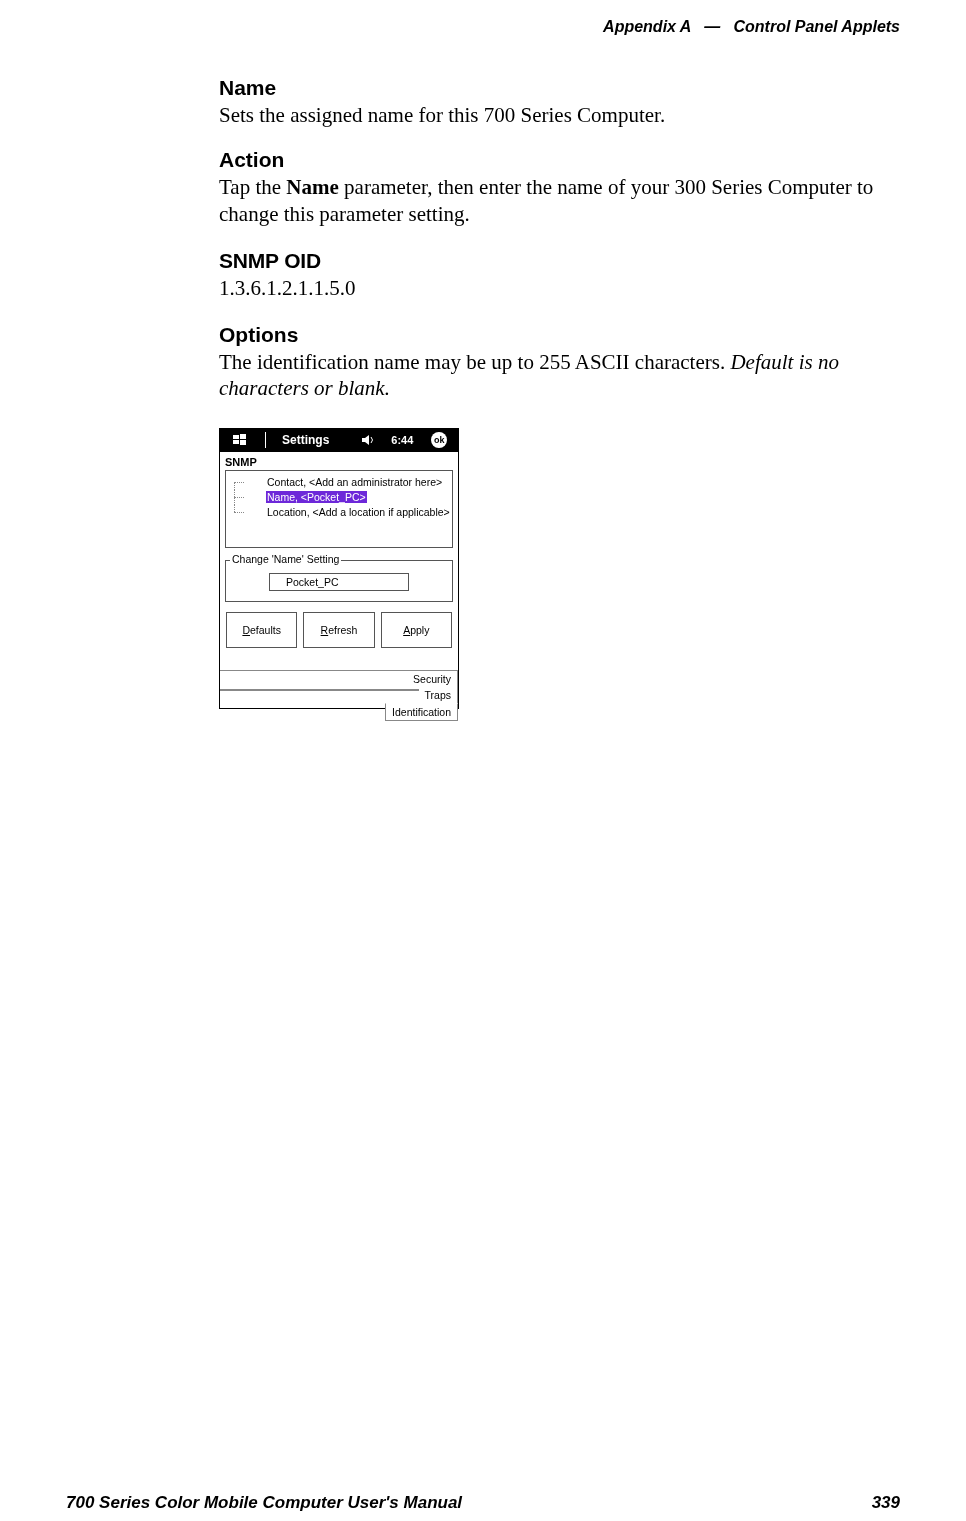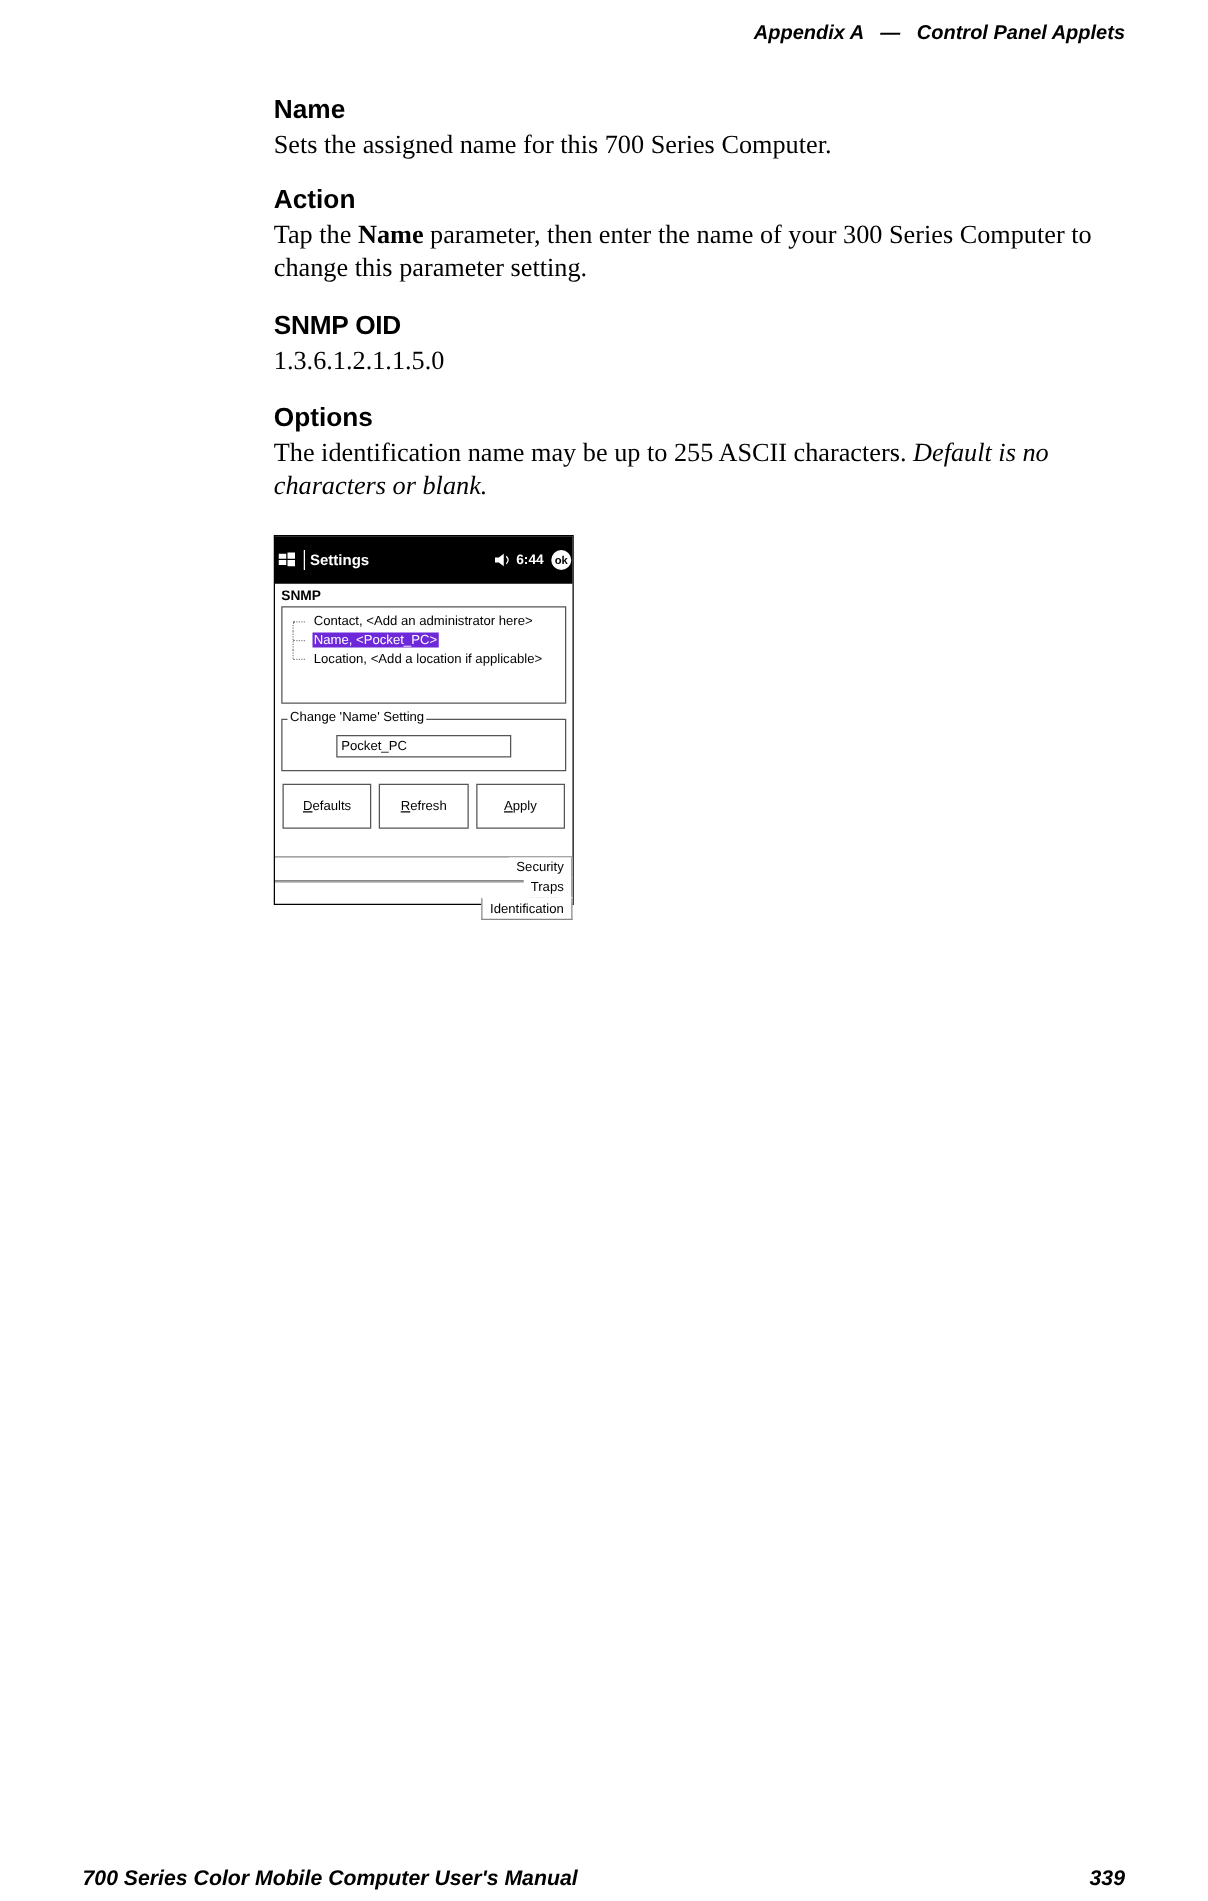--- a/index.html
+++ b/index.html
@@ -52,23 +52,23 @@
       border: 1px solid #000;
       background: #fff;
       font-family: Tahoma, Verdana, sans-serif;
       font-size: 11px;
     }
     .device-header {
       display: flex;
       align-items: center;
       background: #000;
       color: #fff;
-      height: 38px;
-      padding: 0 1px;
-      gap: 4px;
+      height: 23px;
+      padding: 0 11px;
+      gap: 16px;
     }
     .device-header .start-icon {
       width: 18px; height: 18px;
       display: inline-flex;
       align-items: center;
       justify-content: center;
     }
     .device-header .start-icon svg { display: block; }
     .device-header .vr { width: 1px; height: 16px; background: #fff; }
     .device-header .title {
@@ -97,21 +97,21 @@
     .tree-box {
       margin: 0 5px;
       border: 1px solid #555;
       height: 78px;
       padding: 4px 2px 2px 2px;
       overflow: hidden;
     }
     .tree-row {
       display: flex;
       align-items: center;
-      gap: 4px;
+      gap: 20px;
       height: 15px;
       font-size: 10.5px;
       white-space: nowrap;
     }
     .tree-connector {
       width: 18px;
       position: relative;
       height: 15px;
       flex-shrink: 0;
     }
@@ -152,21 +152,21 @@
       font-size: 10.5px;
     }
     .text-input {
       display: block;
       margin: 0 auto;
       width: 140px;
       height: 18px;
       border: 1px solid #555;
       font-family: Tahoma, Verdana, sans-serif;
       font-size: 10.5px;
-      padding: 1px 3px;
+      padding: 1px 16px;
       text-align: left;
     }
 
     .button-row {
       display: flex;
       justify-content: space-between;
       margin: 10px 6px 0 6px;
       gap: 6px;
     }
     .pbtn {

